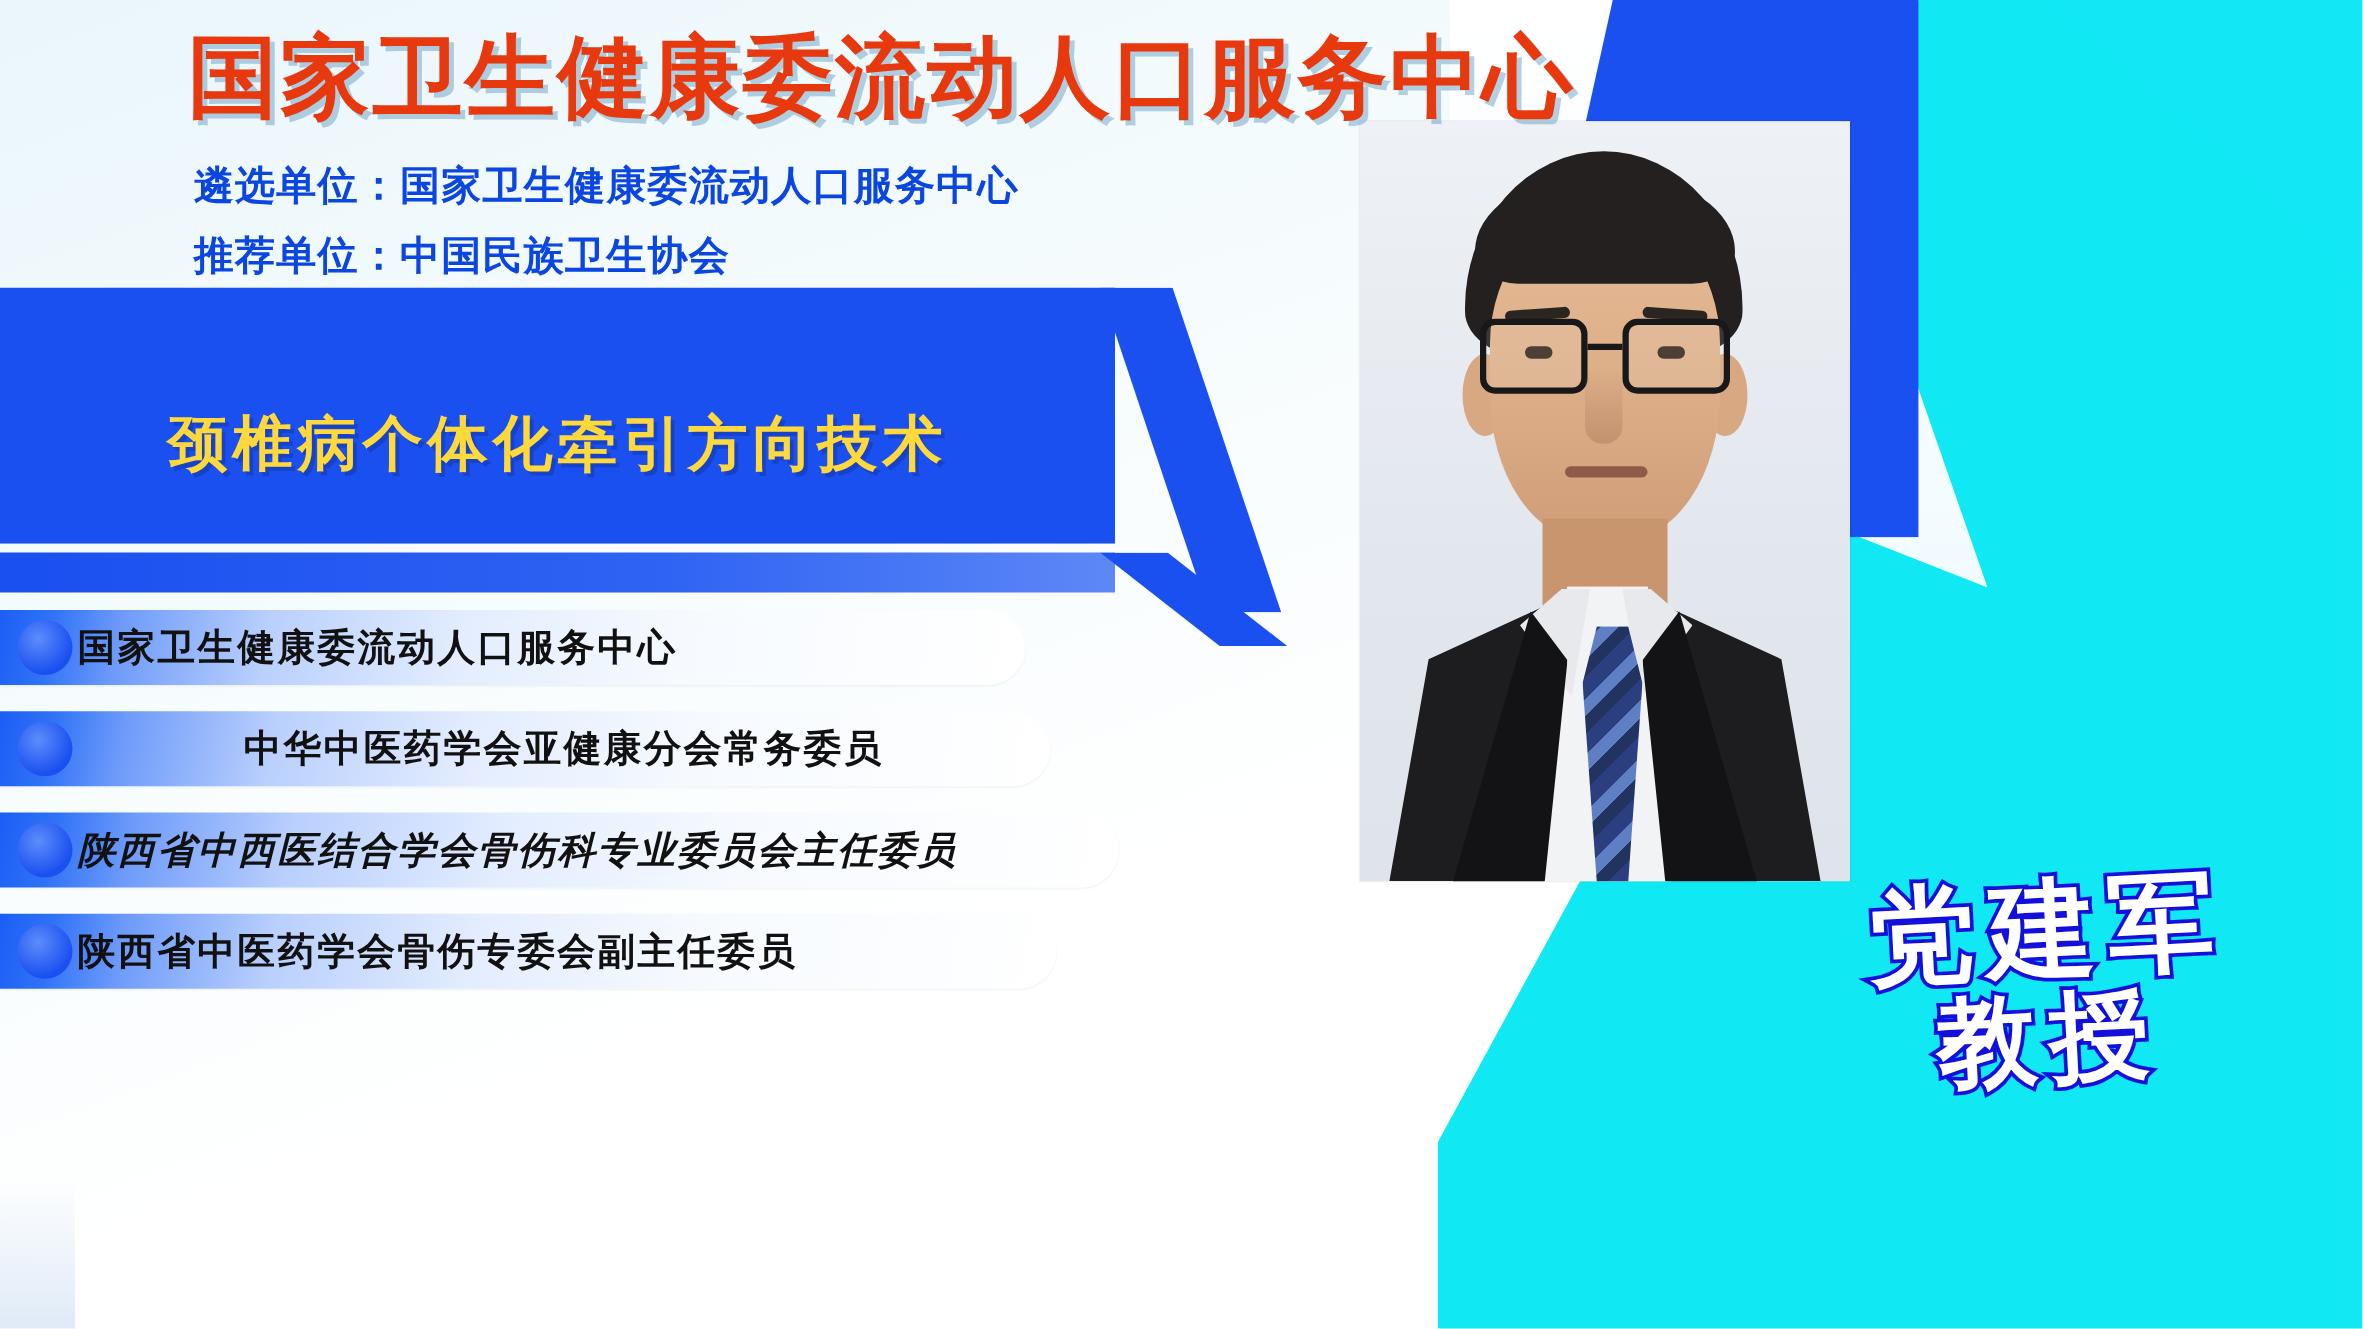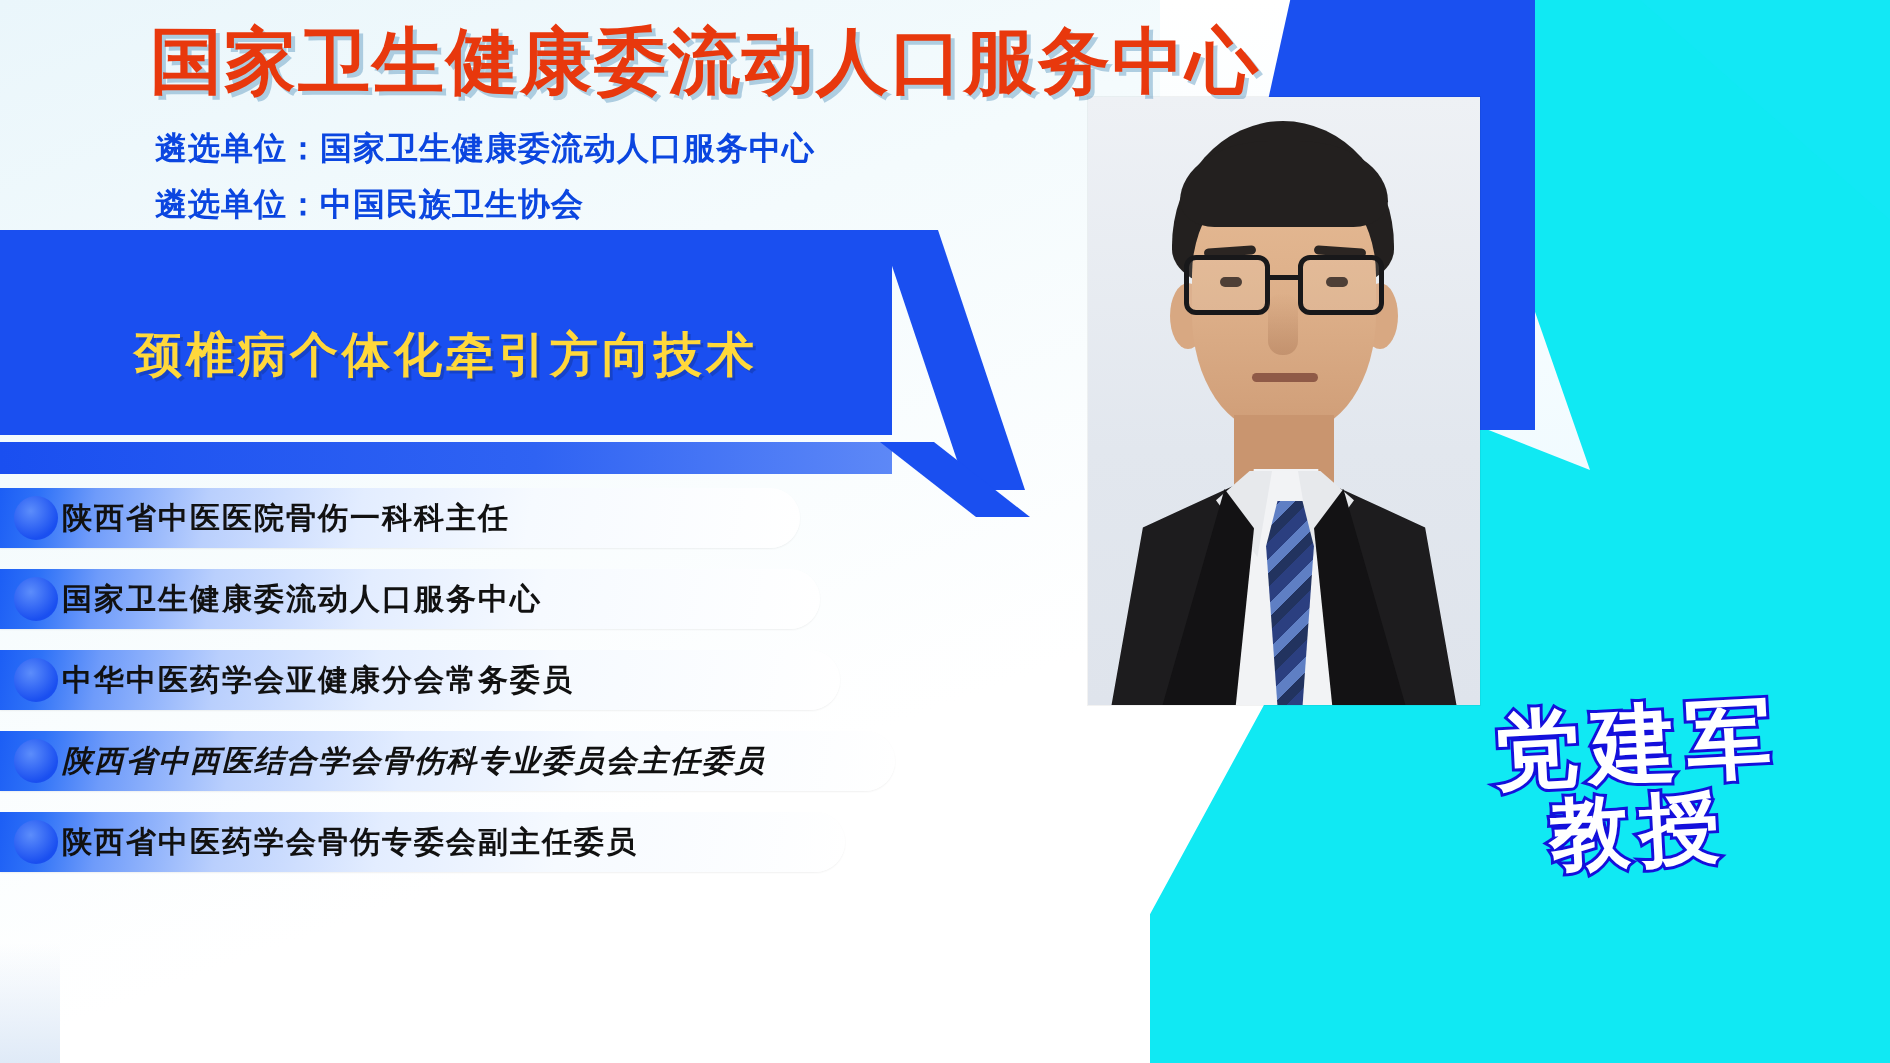--- a/index.html
+++ b/index.html
@@ -121,21 +121,21 @@
     background:radial-gradient(circle at 38% 34%, #5c8dfb 0%, #1a4ff0 70%);
   }
   .pill-text {
     font-family:"DejaVu Serif","Liberation Serif",serif;
     font-size:30px; font-weight:bold; color:#111111;
     letter-spacing:2px; white-space:nowrap;
     position:relative; z-index:2;
   }
   .pill-0 { width:800px; }
   .pill-1 { width:820px; }
-  .pill-2 { width:840px; }
+  .pill-2 { width:840px;justify-content:center; }
   .pill-3 { width:895px;font-style:italic; }
   .pill-4 { width:845px; }
 
   
   #portrait {
     position:absolute; left:1088px; top:97px;
     width:392px; height:608px;
     overflow:hidden;
     background:#e9edf2;
     z-index:28;
@@ -264,35 +264,32 @@
   <div class="cyan-field-2"></div>
   <div class="cyan-field"></div>
   <div class="cyan-top-right"></div>
   <div class="white-wedge-top"></div>
   <div class="blue-wedge-a"></div>
   <div class="blue-wedge-b"></div>
   <div class="bl-edge"></div>
 
   <div id="main-title">国家卫生健康委流动人口服务中心</div>
   <div class="sub-line" id="sub-line-0">遴选单位：国家卫生健康委流动人口服务中心</div>
-  <div class="sub-line" id="sub-line-1">遴选单位：中国民族卫生协会</div>
+  <div class="sub-line" id="sub-line-1">推荐单位：中国民族卫生协会</div>
 
   <div class="banner-wrap">
     <div class="banner-tail"></div>
     <div class="banner-main">
       <div id="banner-title">颈椎病个体化牵引方向技术</div>
     </div>
     <div class="banner-stripe"></div>
     <div class="banner-stripe-tail"></div>
   </div>
 
   <div id="credentials">
-    <div class="pill pill-0">
-      <span class="pill-text">陕西省中医医院骨伤一科科主任</span>
-    </div>
     <div class="pill pill-1">
       <span class="pill-text">国家卫生健康委流动人口服务中心</span>
     </div>
     <div class="pill pill-2">
       <span class="pill-text">中华中医药学会亚健康分会常务委员</span>
     </div>
     <div class="pill pill-3">
       <span class="pill-text">陕西省中西医结合学会骨伤科专业委员会主任委员</span>
     </div>
     <div class="pill pill-4">

